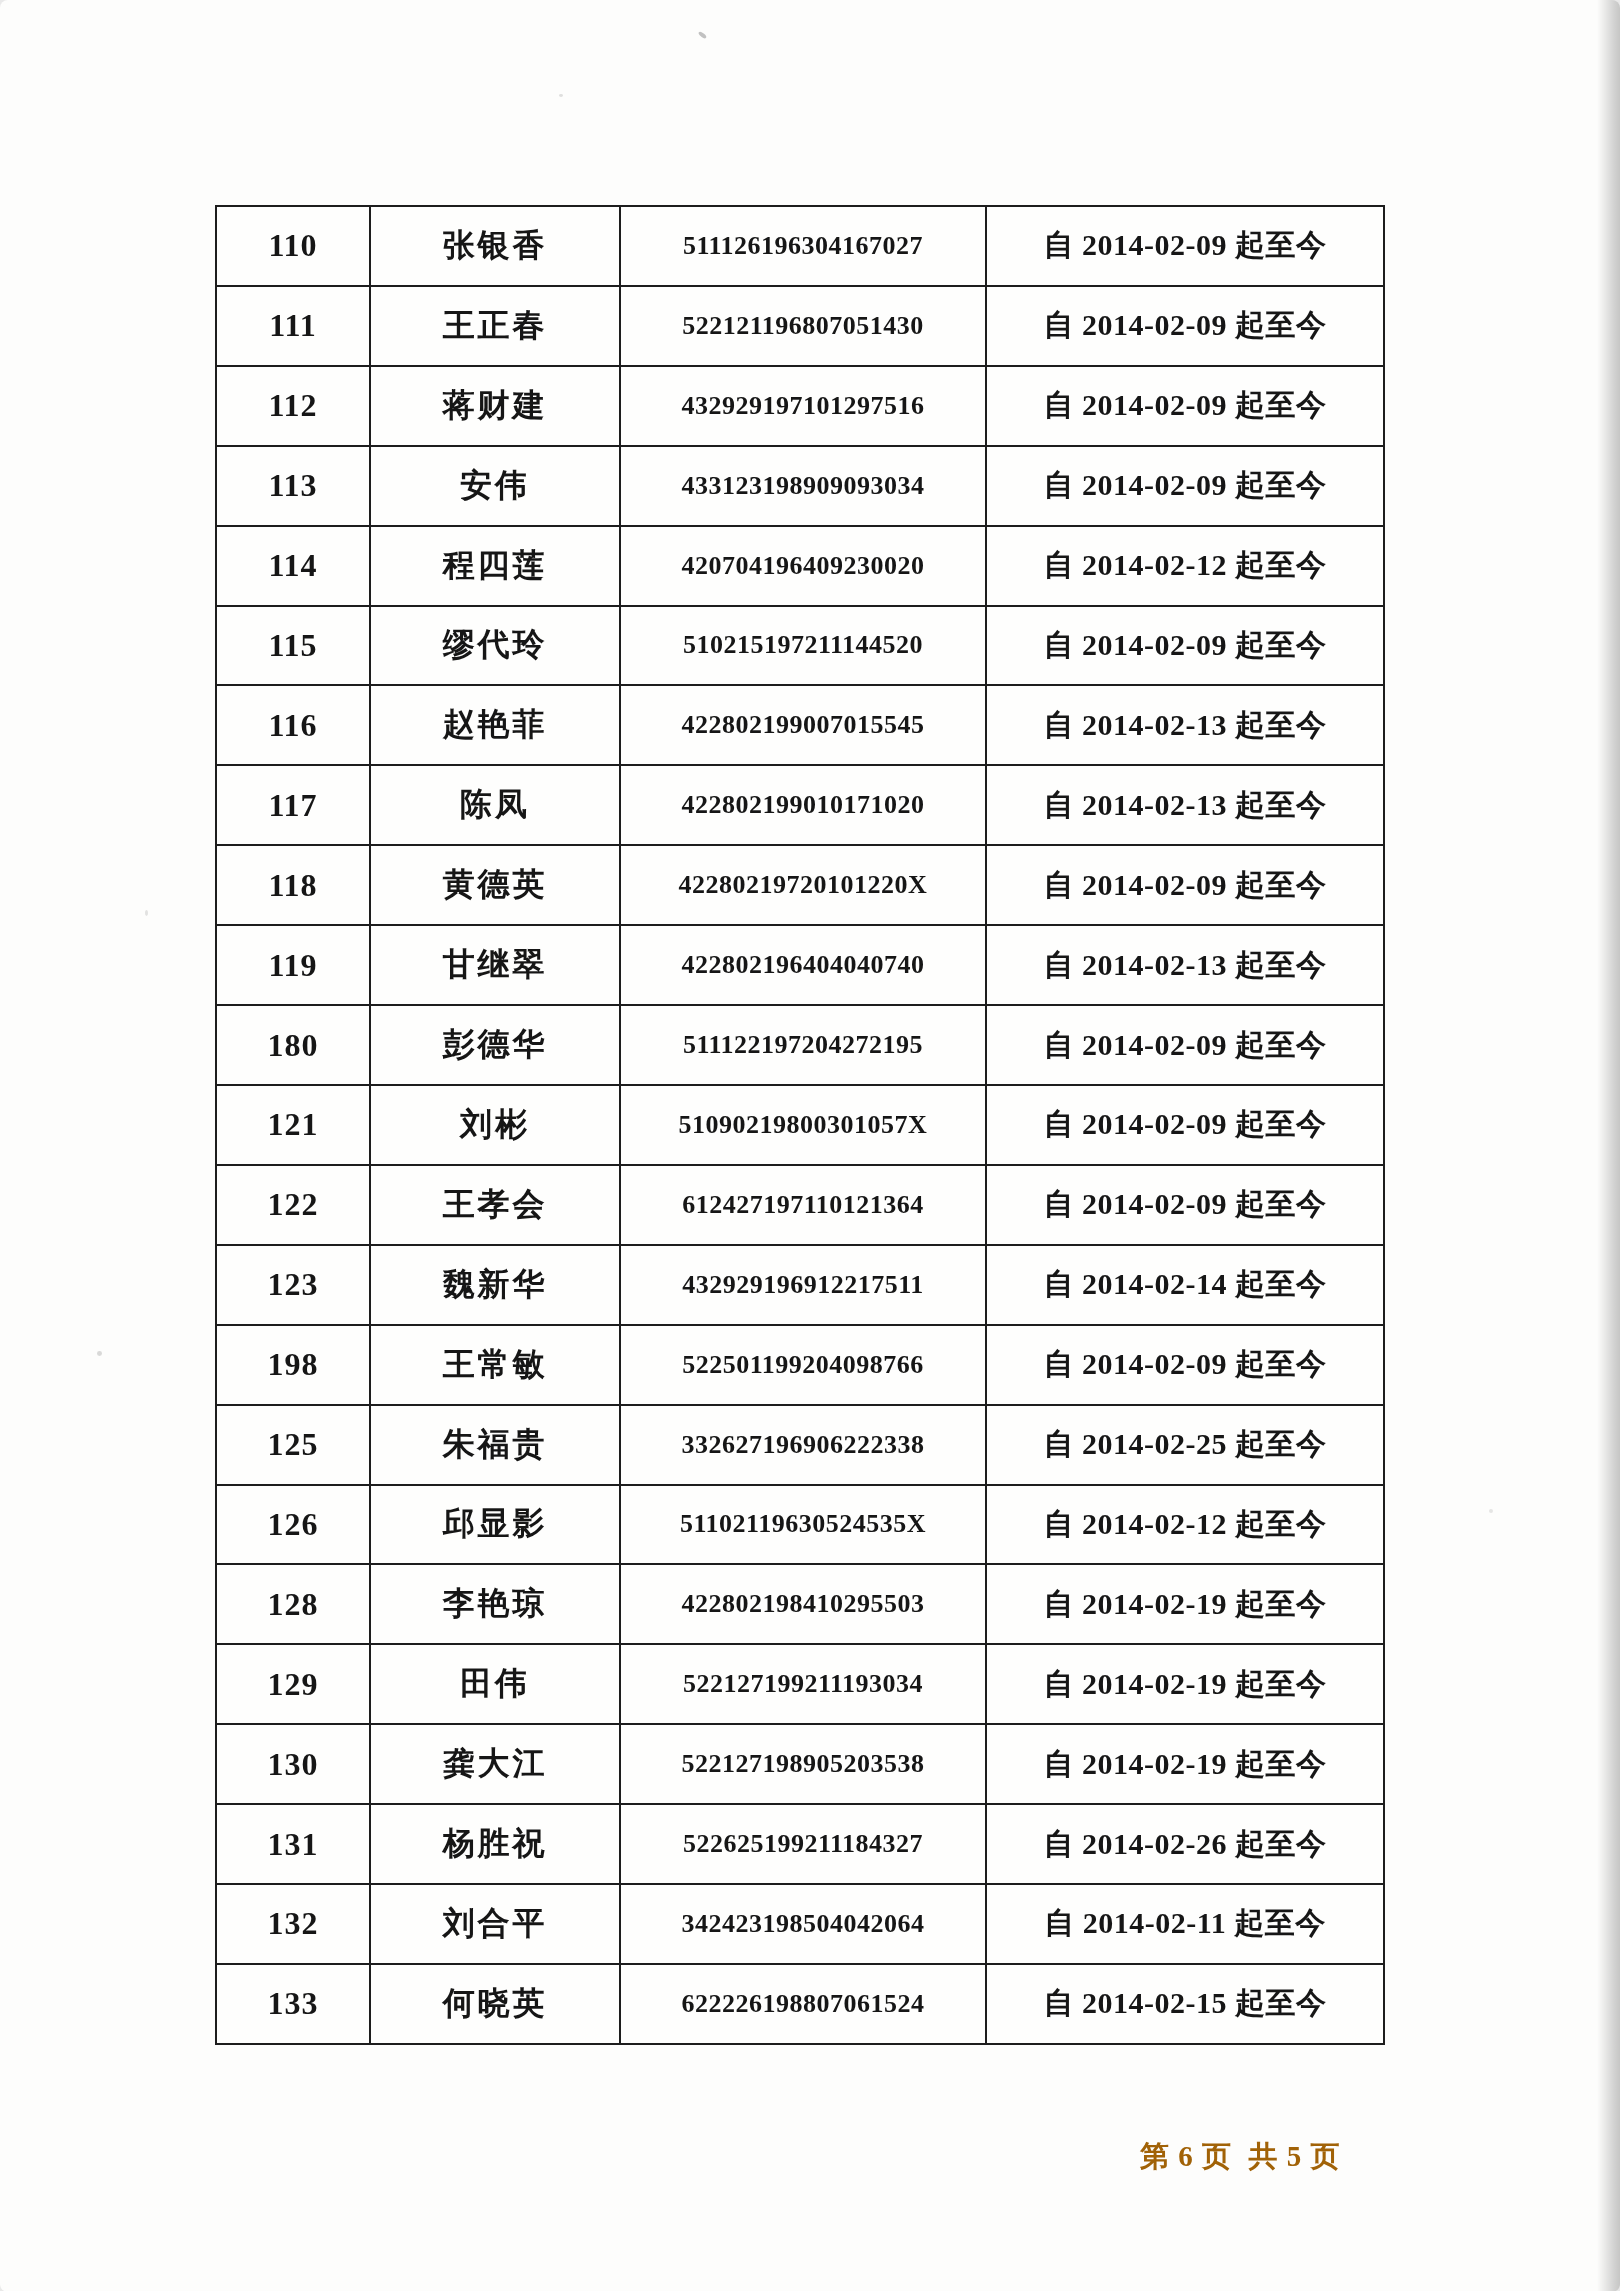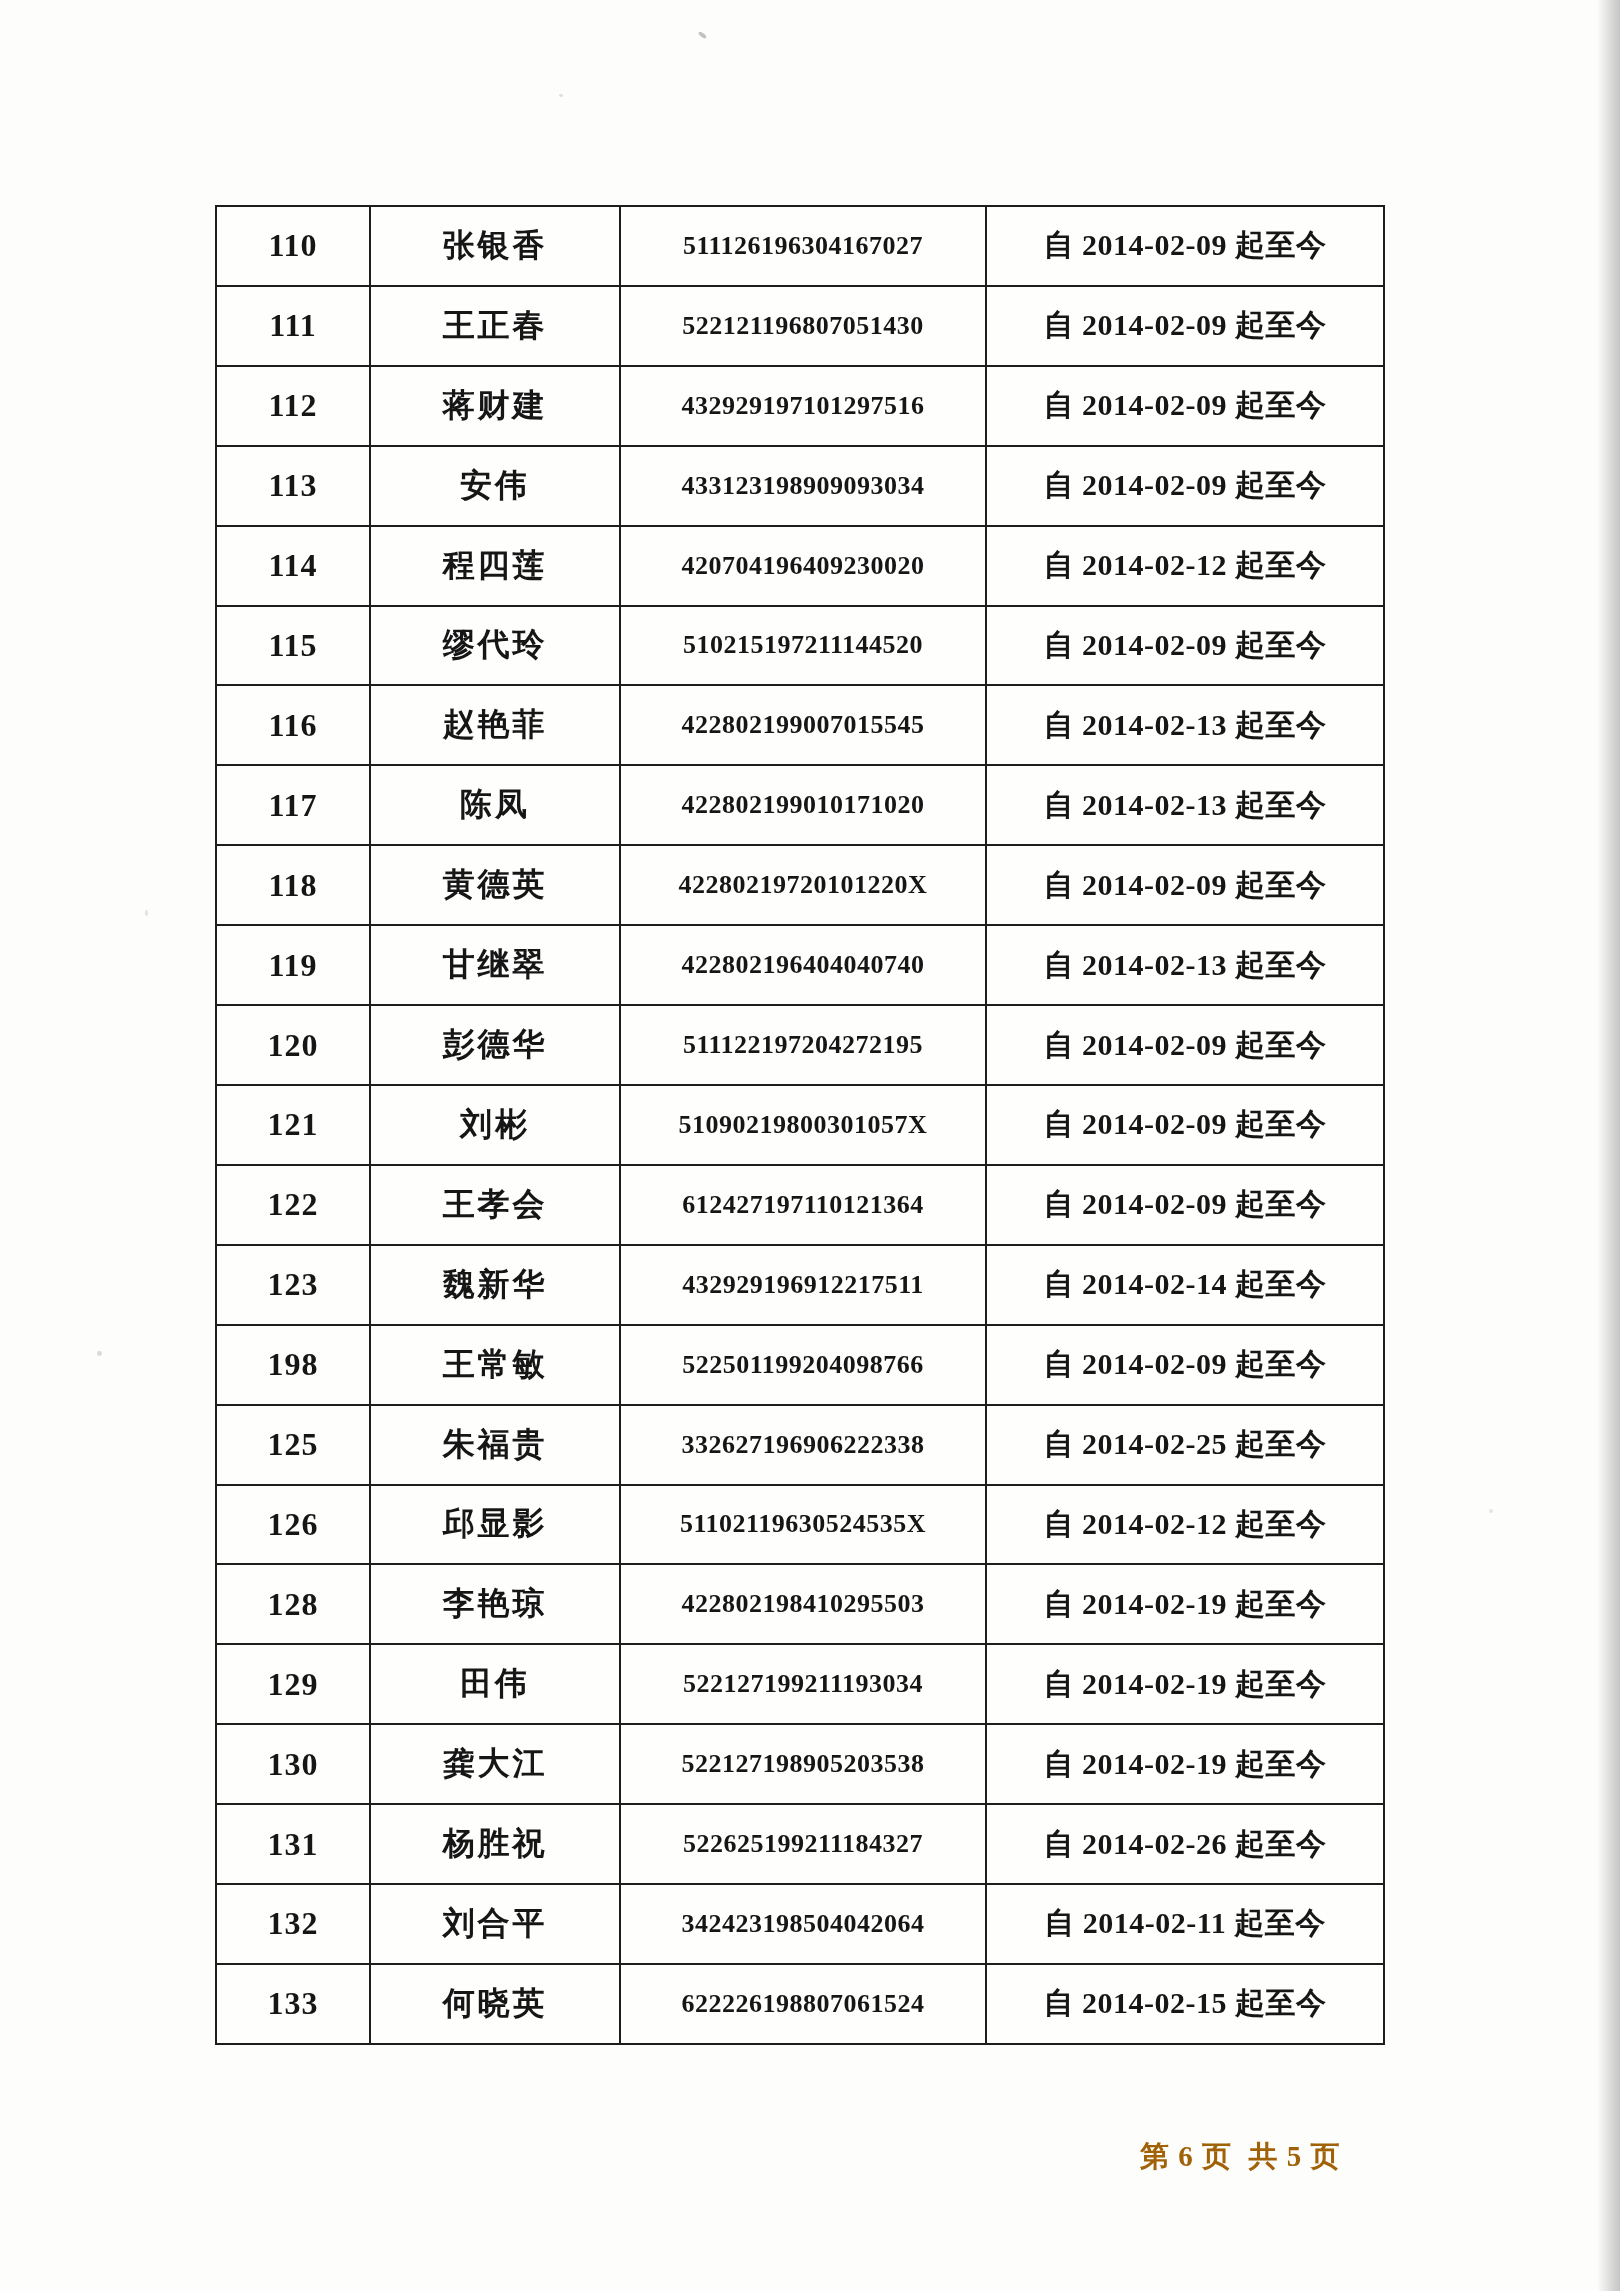--- a/index.html
+++ b/index.html
@@ -4,20 +4,21 @@
 <style>
   html,body { margin:0; padding:0; background:#e9e9e9; }
   .page {
     position:relative;
     width:1620px; height:2292px;
     margin:0 auto;
     background:#fdfdfc;
     overflow:hidden;
     font-family:"Liberation Serif","DejaVu Serif",serif;
     color:#161616;
+    border-radius:8px;
   }
   
   .edge-shadow {
     position:absolute; top:0; right:0; width:23.5px; height:2292px;
     background:linear-gradient(to right, rgba(0,0,0,0.0), rgba(0,0,0,0.16) 70%, rgba(0,0,0,0.22));
   }
   .speck { position:absolute; background:rgba(40,40,40,0.28); border-radius:50%; }
   .speck.s1 { left:698px; top:33px;  width:8.8px;  height:3.9px; transform:rotate(38deg); }
   .speck.s2 { left:559px; top:94px;  width:3.9px;  height:2.9px; opacity:.5; }
   .speck.s3 { left:97px;  top:1351px; width:4.9px; height:4.9px; opacity:.6; }
@@ -116,21 +117,21 @@
           <td class="c-id">42280219720101220X</td>
           <td class="c-period">自 2014-02-09 起至今</td>
         </tr>
       <tr>
           <td class="c-num">119</td>
           <td class="c-name">甘继翠</td>
           <td class="c-id">422802196404040740</td>
           <td class="c-period">自 2014-02-13 起至今</td>
         </tr>
       <tr>
-          <td class="c-num">120</td>
+          <td class="c-num">180</td>
           <td class="c-name">彭德华</td>
           <td class="c-id">511122197204272195</td>
           <td class="c-period">自 2014-02-09 起至今</td>
         </tr>
       <tr>
           <td class="c-num">121</td>
           <td class="c-name">刘彬</td>
           <td class="c-id">51090219800301057X</td>
           <td class="c-period">自 2014-02-09 起至今</td>
         </tr>

